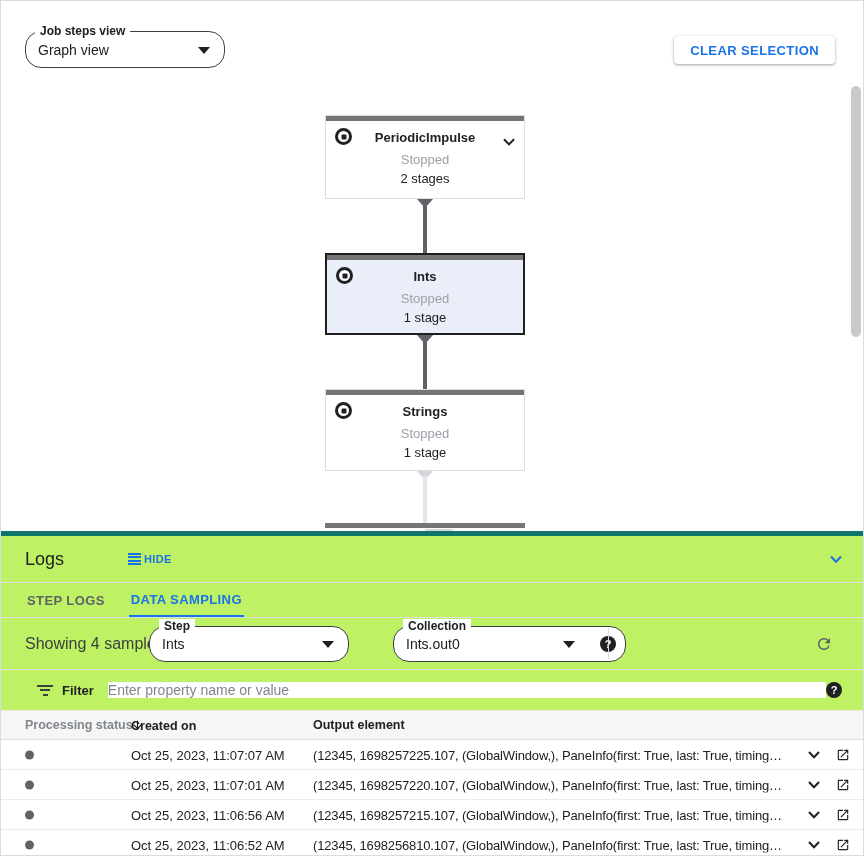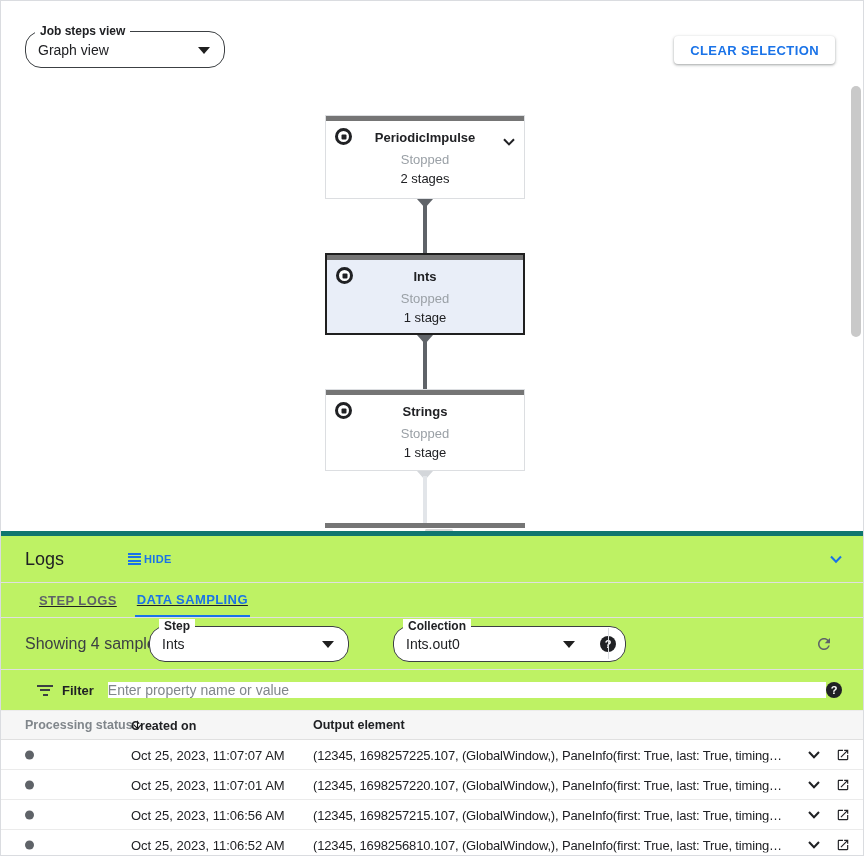--- a/index.html
+++ b/index.html
@@ -60,22 +60,22 @@
   .logs-header { height:47px; flex:0 0 auto; display:flex; align-items:center;
                  padding:0 18px 0 24px; border-bottom:1px solid #e0e0e0; }
   .logs-title { font-size:18px; color:#202124; }
   .hide-btn { margin-left:64px; display:flex; align-items:center; gap:3px; background:none; border:none;
               color:#1a73e8; font-family:inherit; font-size:11px; font-weight:bold; letter-spacing:.3px; cursor:pointer; }
   .hide-icon { display:flex; flex-direction:column; gap:1.5px; }
   .hide-icon i { display:block; width:13px; height:2px; background:#1a73e8; }
   .collapse-btn { margin-left:auto; background:none; border:none; cursor:pointer; padding:2px; }
   .collapse-btn .cbar { width:12px; height:2px; background:#1a73e8; margin:0 auto; }
 
-  .tabs { height:35px; flex:0 0 auto; display:flex; padding-left:36px; gap:16px;
-          border-bottom:1px solid #e0e0e0;text-decoration:underline; }
+  .tabs { height:35px; flex:0 0 auto; display:flex; padding-left:24px; gap:22px;
+          border-bottom:1px solid #e0e0e0; }
   .tab { display:flex; align-items:center; font-size:13px; font-weight:bold; letter-spacing:.4px;
          color:#5f6368; cursor:pointer; padding:0 2px; }
   .tab.active { color:#1a73e8; border-bottom:2px solid #1a73e8; }
 
   .controls { position:relative; height:52px; flex:0 0 auto; border-bottom:1px solid #e0e0e0; }
   .showing { position:absolute; left:24px; top:50%; transform:translateY(-50%);
              font-size:16px; color:#3c4043; }
   .stepfield { left:148px; top:8px; width:200px; height:36px; }
   .collfield { left:372px; top:8px; width:233px; height:36px;margin-left:20px; }
   .collfield .caret { right:50px; }

